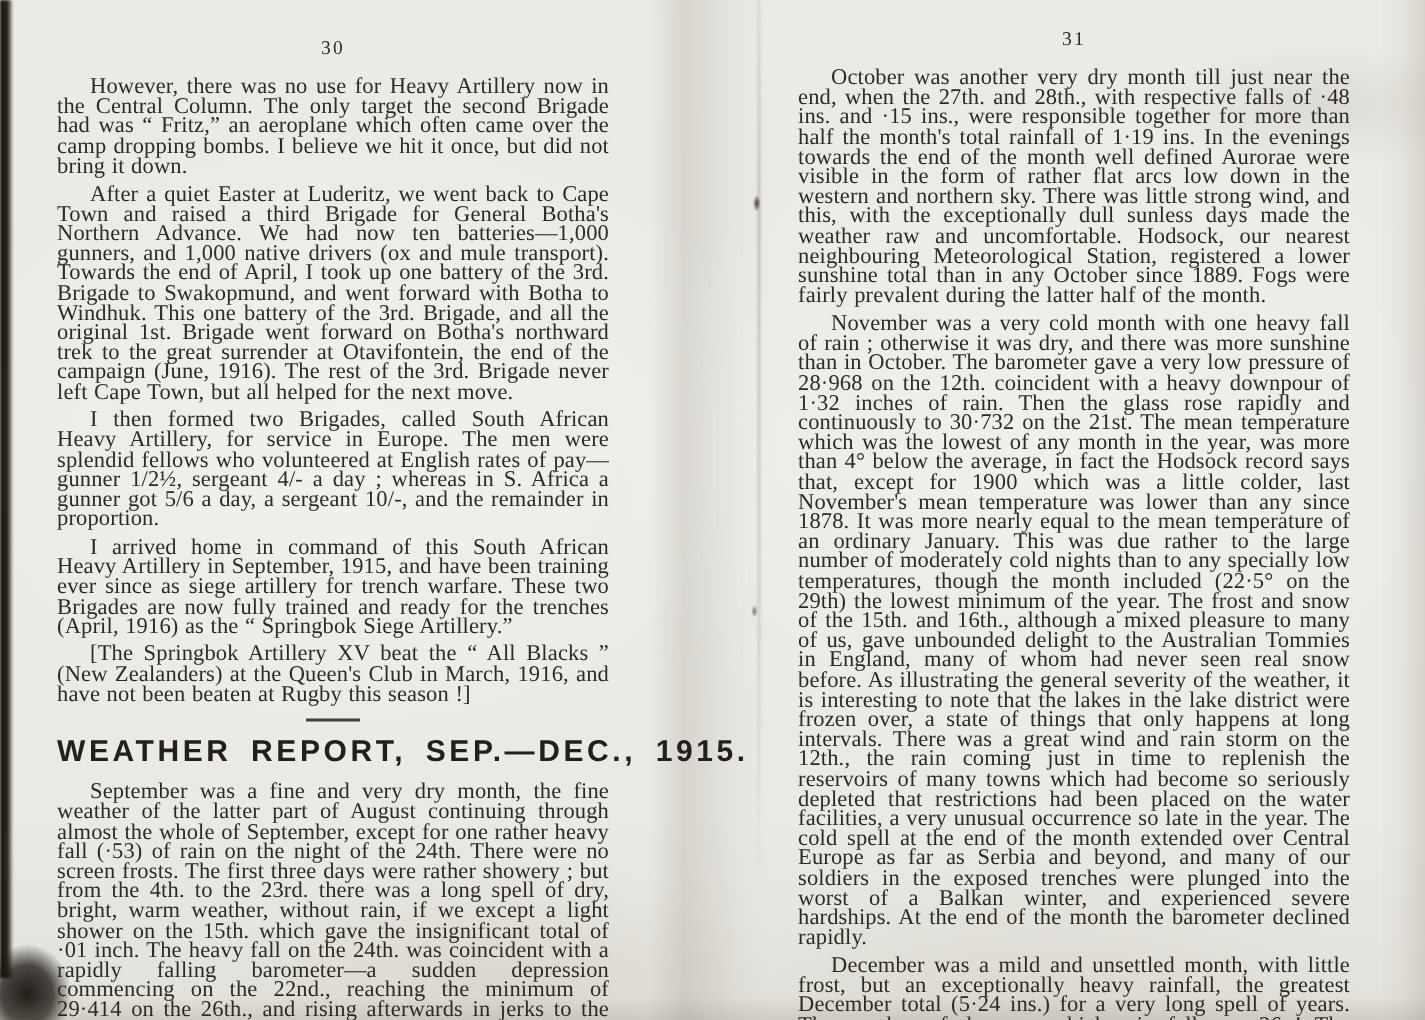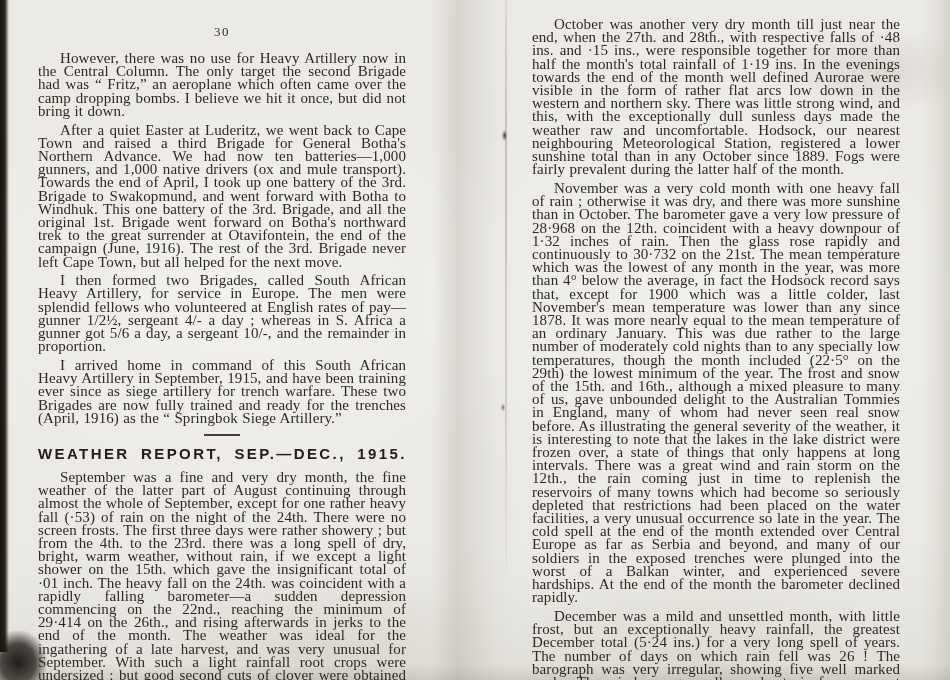--- a/index.html
+++ b/index.html
@@ -96,21 +96,21 @@
   }
   .rule {
     width: 36px; height: 2px;
     background: #45413a;
     margin: 9px auto 9px auto;
   }
   .heading {
     font-family: "Liberation Sans", "DejaVu Sans", sans-serif;
     font-weight: bold;
     text-align: left;
-    font-size: 15px;
+    font-size: 20px;
     letter-spacing: 2.4px;
     word-spacing: 5px;
     margin: 0 0 9px 0;
     white-space: nowrap;
     color: #23201b;
   }
 </style>
 </head>
 <body>
 
@@ -124,24 +124,26 @@
   <div class="crease-speck-2"></div>
   <div class="edge-right"></div>
   <div class="edge-bottom"></div>
 
   <div class="page page-left">
     <div class="pagenum">30</div>
     <p class="para">However, there was no use for Heavy Artillery now in the Central Column.  The only target the second Brigade had was “ Fritz,” an aeroplane which often came over the camp dropping bombs.  I believe we hit it once, but did not bring it down.</p>
     <p class="para">After a quiet Easter at Luderitz, we went back to Cape Town and raised a third Brigade for General Botha's Northern Advance.  We had now ten batteries—1,000 gunners, and 1,000 native drivers (ox and mule transport).  Towards the end of April, I took up one battery of the 3rd. Brigade to Swakopmund, and went forward with Botha to Windhuk.  This one battery of the 3rd. Brigade, and all the original 1st. Brigade went forward on Botha's northward trek to the great surrender at Otavifontein, the end of the campaign (June, 1916).  The rest of the 3rd. Brigade never left Cape Town, but all helped for the next move.</p>
     <p class="para">I then formed two Brigades, called South African Heavy Artillery, for service in Europe.  The men were splendid fellows who volunteered at English rates of pay—gunner 1/2½, sergeant 4/- a day ; whereas in S. Africa a gunner got 5/6 a day, a sergeant 10/-, and the remainder in proportion.</p>
     <p class="para">I arrived home in command of this South African Heavy Artillery in September, 1915, and have been training ever since as siege artillery for trench warfare.  These two Brigades are now fully trained and ready for the trenches (April, 1916) as the “ Springbok Siege Artillery.”</p>
+    <p class="para">[The Springbok Artillery XV beat the “ All Blacks ” (New Zealanders) at the Queen's Club in March, 1916, and have not been beaten at Rugby this season !]</p>
     <div class="rule"></div>
     <h2 class="heading">WEATHER REPORT, SEP.—DEC., 1915.</h2>
     <p class="para">September was a fine and very dry month, the fine weather of the latter part of August continuing through almost the whole of September, except for one rather heavy fall (·53) of rain on the night of the 24th. There were no screen frosts.  The first three days were rather showery ; but from the 4th. to the 23rd. there was a long spell of dry, bright, warm weather, without rain, if we except a light shower on the 15th. which gave the insignificant total of ·01 inch.  The heavy fall on the 24th. was coincident with a rapidly falling barometer—a sudden depression commencing on the 22nd., reaching the minimum of 29·414 on the 26th., and rising afterwards in jerks to the end of the month. The weather was ideal for the ingathering of a late harvest, and was very unusual for September.  With such a light rainfall root crops were undersized ; but good second cuts of clover were obtained in excellent condition.  Hay making was still in progress past the end of the month, a phenomenally late harvest in this district.</p>
   </div>
 
   <div class="page page-right">
+    <div class="pagenum">31</div>
     <p class="para">October was another very dry month till just near the end, when the 27th. and 28th., with respective falls of ·48 ins. and ·15 ins., were responsible together for more than half the month's total rainfall of 1·19 ins.  In the evenings towards the end of the month well defined Aurorae were visible in the form of rather flat arcs low down in the western and northern sky.  There was little strong wind, and this, with the exceptionally dull sunless days made the weather raw and uncomfortable.  Hodsock, our nearest neighbouring Meteorological Station, registered a lower sunshine total than in any October since 1889.  Fogs were fairly prevalent during the latter half of the month.</p>
     <p class="para">November was a very cold month with one heavy fall of rain ; otherwise it was dry, and there was more sunshine than in October. The barometer gave a very low pressure of 28·968 on the 12th. coincident with a heavy downpour of 1·32 inches of rain.  Then the glass rose rapidly and continuously to 30·732 on the 21st.  The mean temperature which was the lowest of any month in the year, was more than 4° below the average, in fact the Hodsock record says that, except for 1900 which was a little colder, last November's mean temperature was lower than any since 1878.  It was more nearly equal to the mean temperature of an ordinary January.  This was due rather to the large number of moderately cold nights than to any specially low temperatures, though the month included (22·5° on the 29th) the lowest minimum of the year.  The frost and snow of the 15th. and 16th., although a mixed pleasure to many of us, gave unbounded delight to the Australian Tommies in England, many of whom had never seen real snow before. As illustrating the general severity of the weather, it is interesting to note that the lakes in the lake district were frozen over, a state of things that only happens at long intervals.  There was a great wind and rain storm on the 12th., the rain coming just in time to replenish the reservoirs of many towns which had become so seriously depleted that restrictions had been placed on the water facilities, a very unusual occurrence so late in the year.  The cold spell at the end of the month extended over Central Europe as far as Serbia and beyond, and many of our soldiers in the exposed trenches were plunged into the worst of a Balkan winter, and experienced severe hardships.  At the end of the month the barometer declined rapidly.</p>
     <p class="para">December was a mild and unsettled month, with little frost, but an exceptionally heavy rainfall, the greatest December total (5·24 ins.) for a very long spell of years.  The number of days on which rain fell was 26 !  The barograph was very irregular, showing five well marked peaks.  The wind was generally moderate in force, except on the 27th., when it increased to a fierce S.W. gale, and again on the 31st., when it continued into the New Year.  Considerable damage resulted to telegraph and telephone wires, shipping, and other property.  Consequent on a rainfall more than twice the normal, floods were serious and extensive.  In general the month showed in its erratic course the same characteristics as the fickle autumn.</p>
   </div>
 
 </div>
 
 </body></html>

